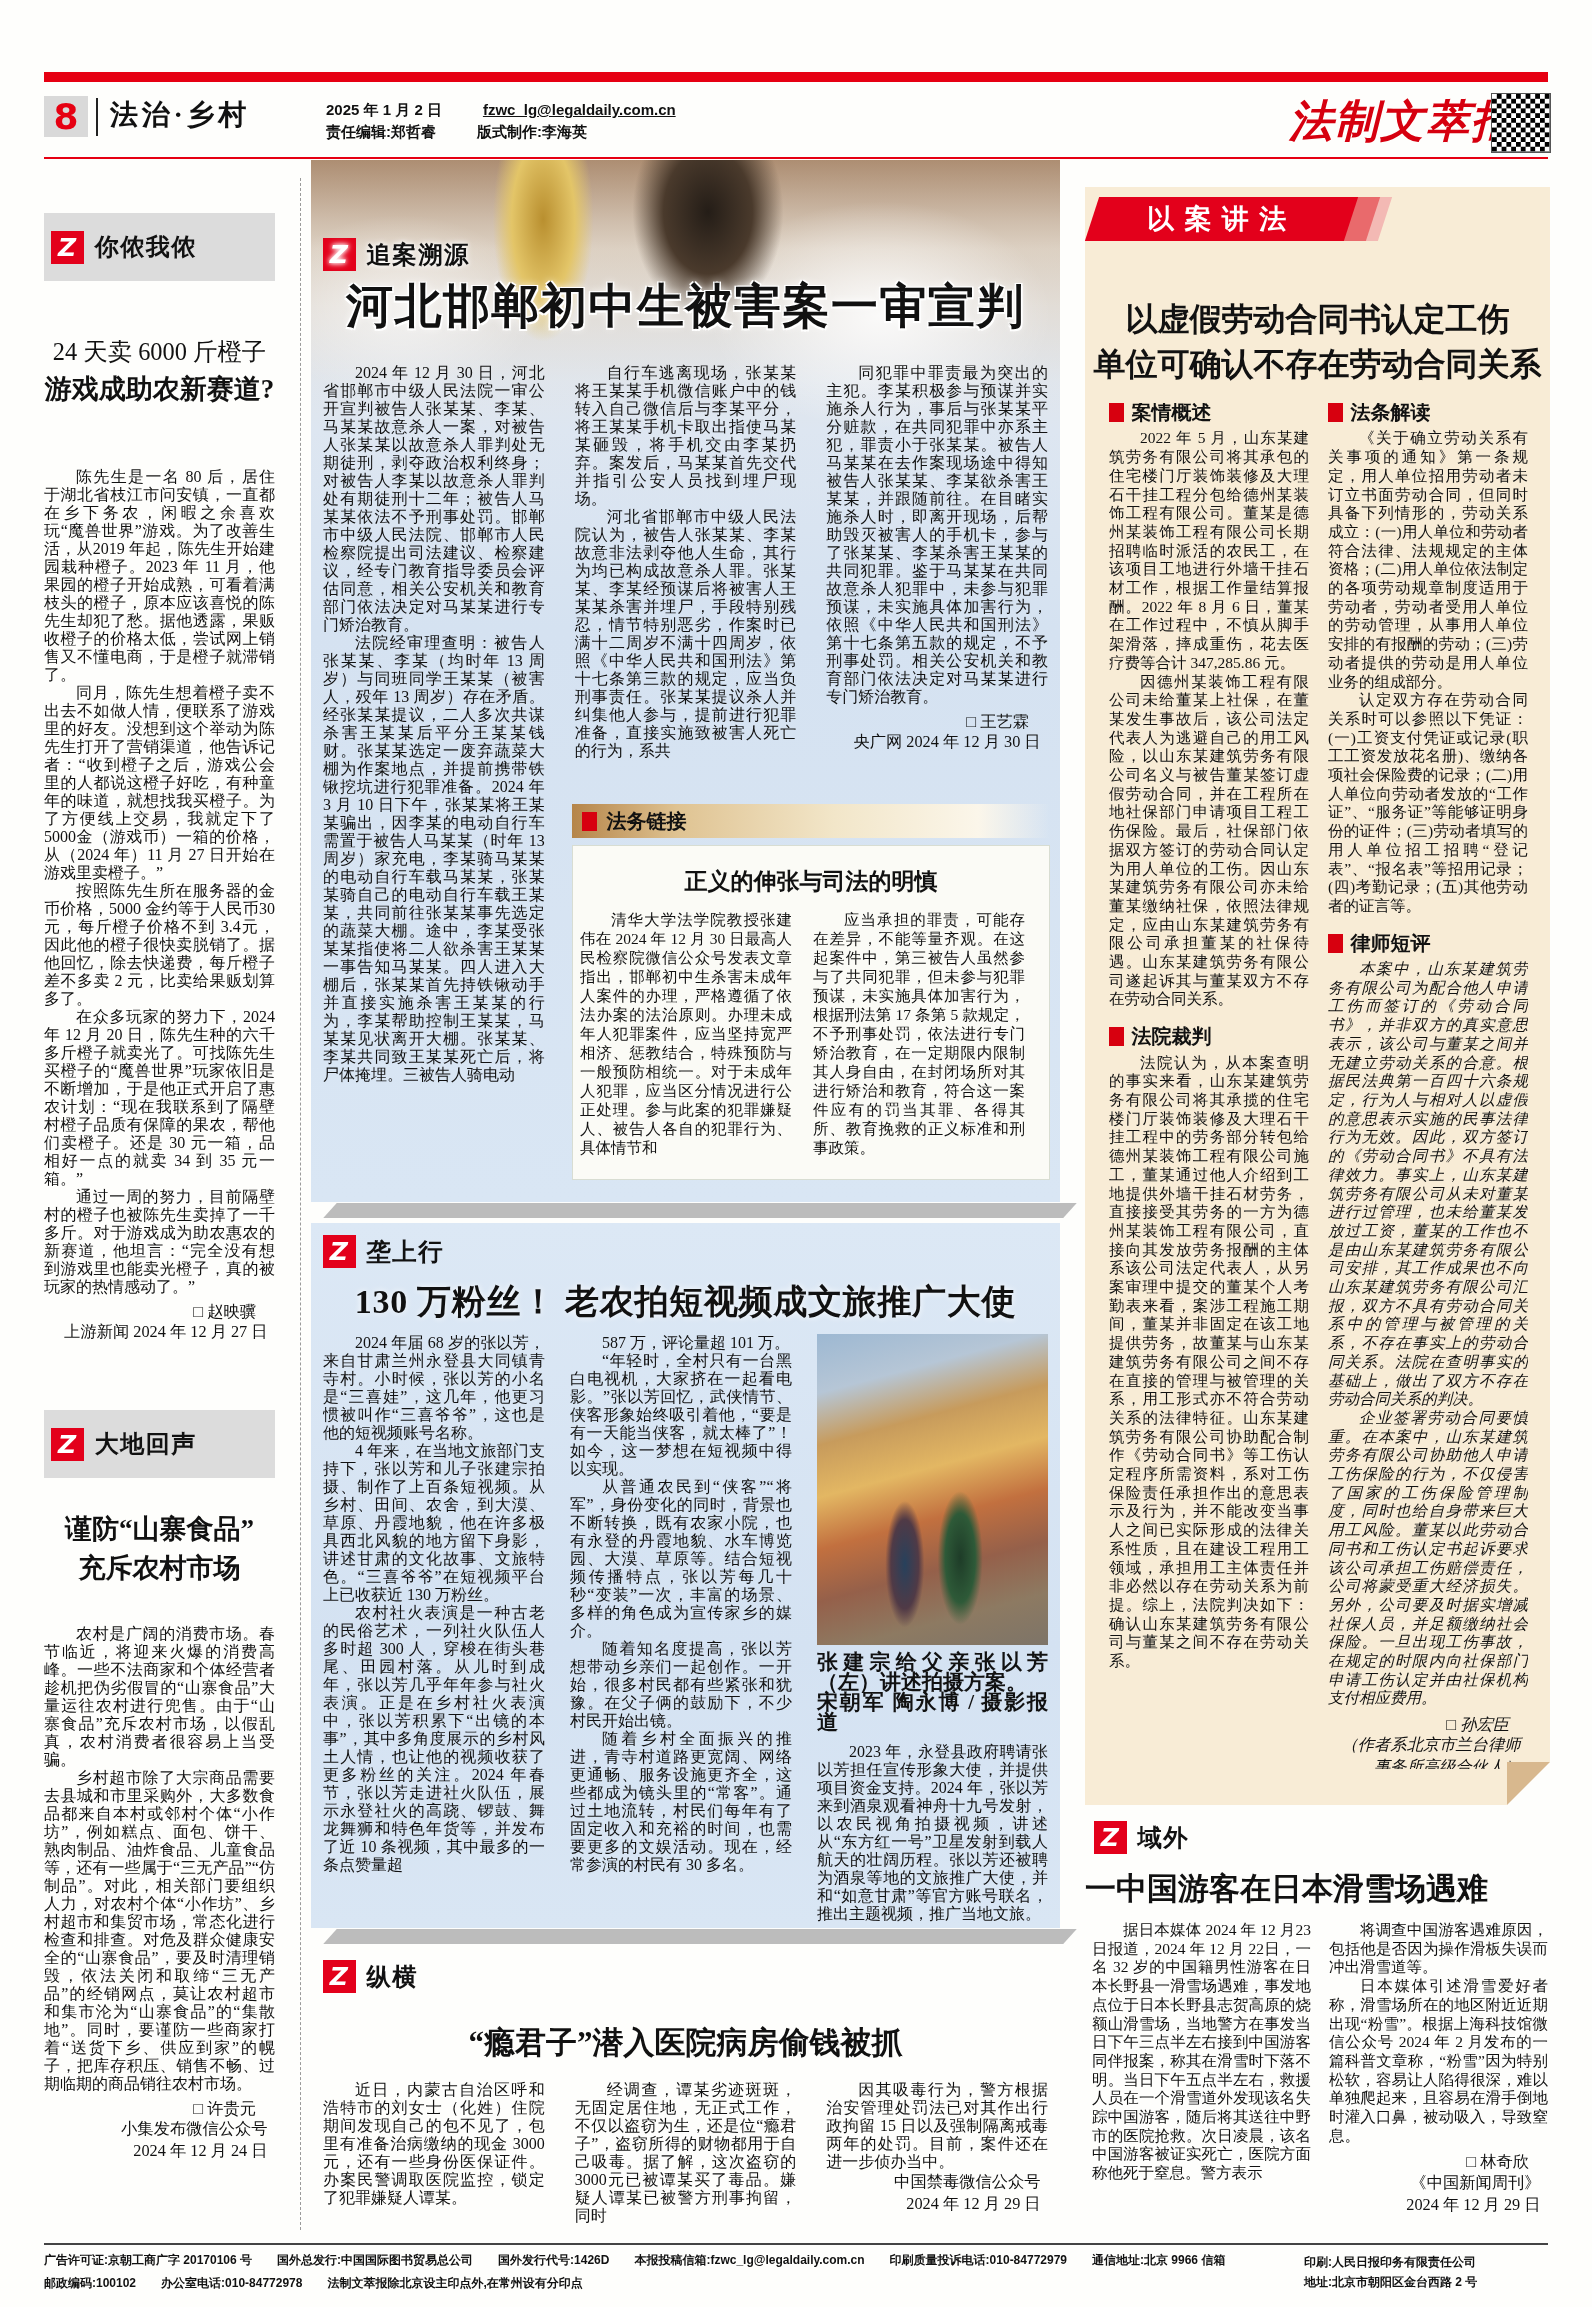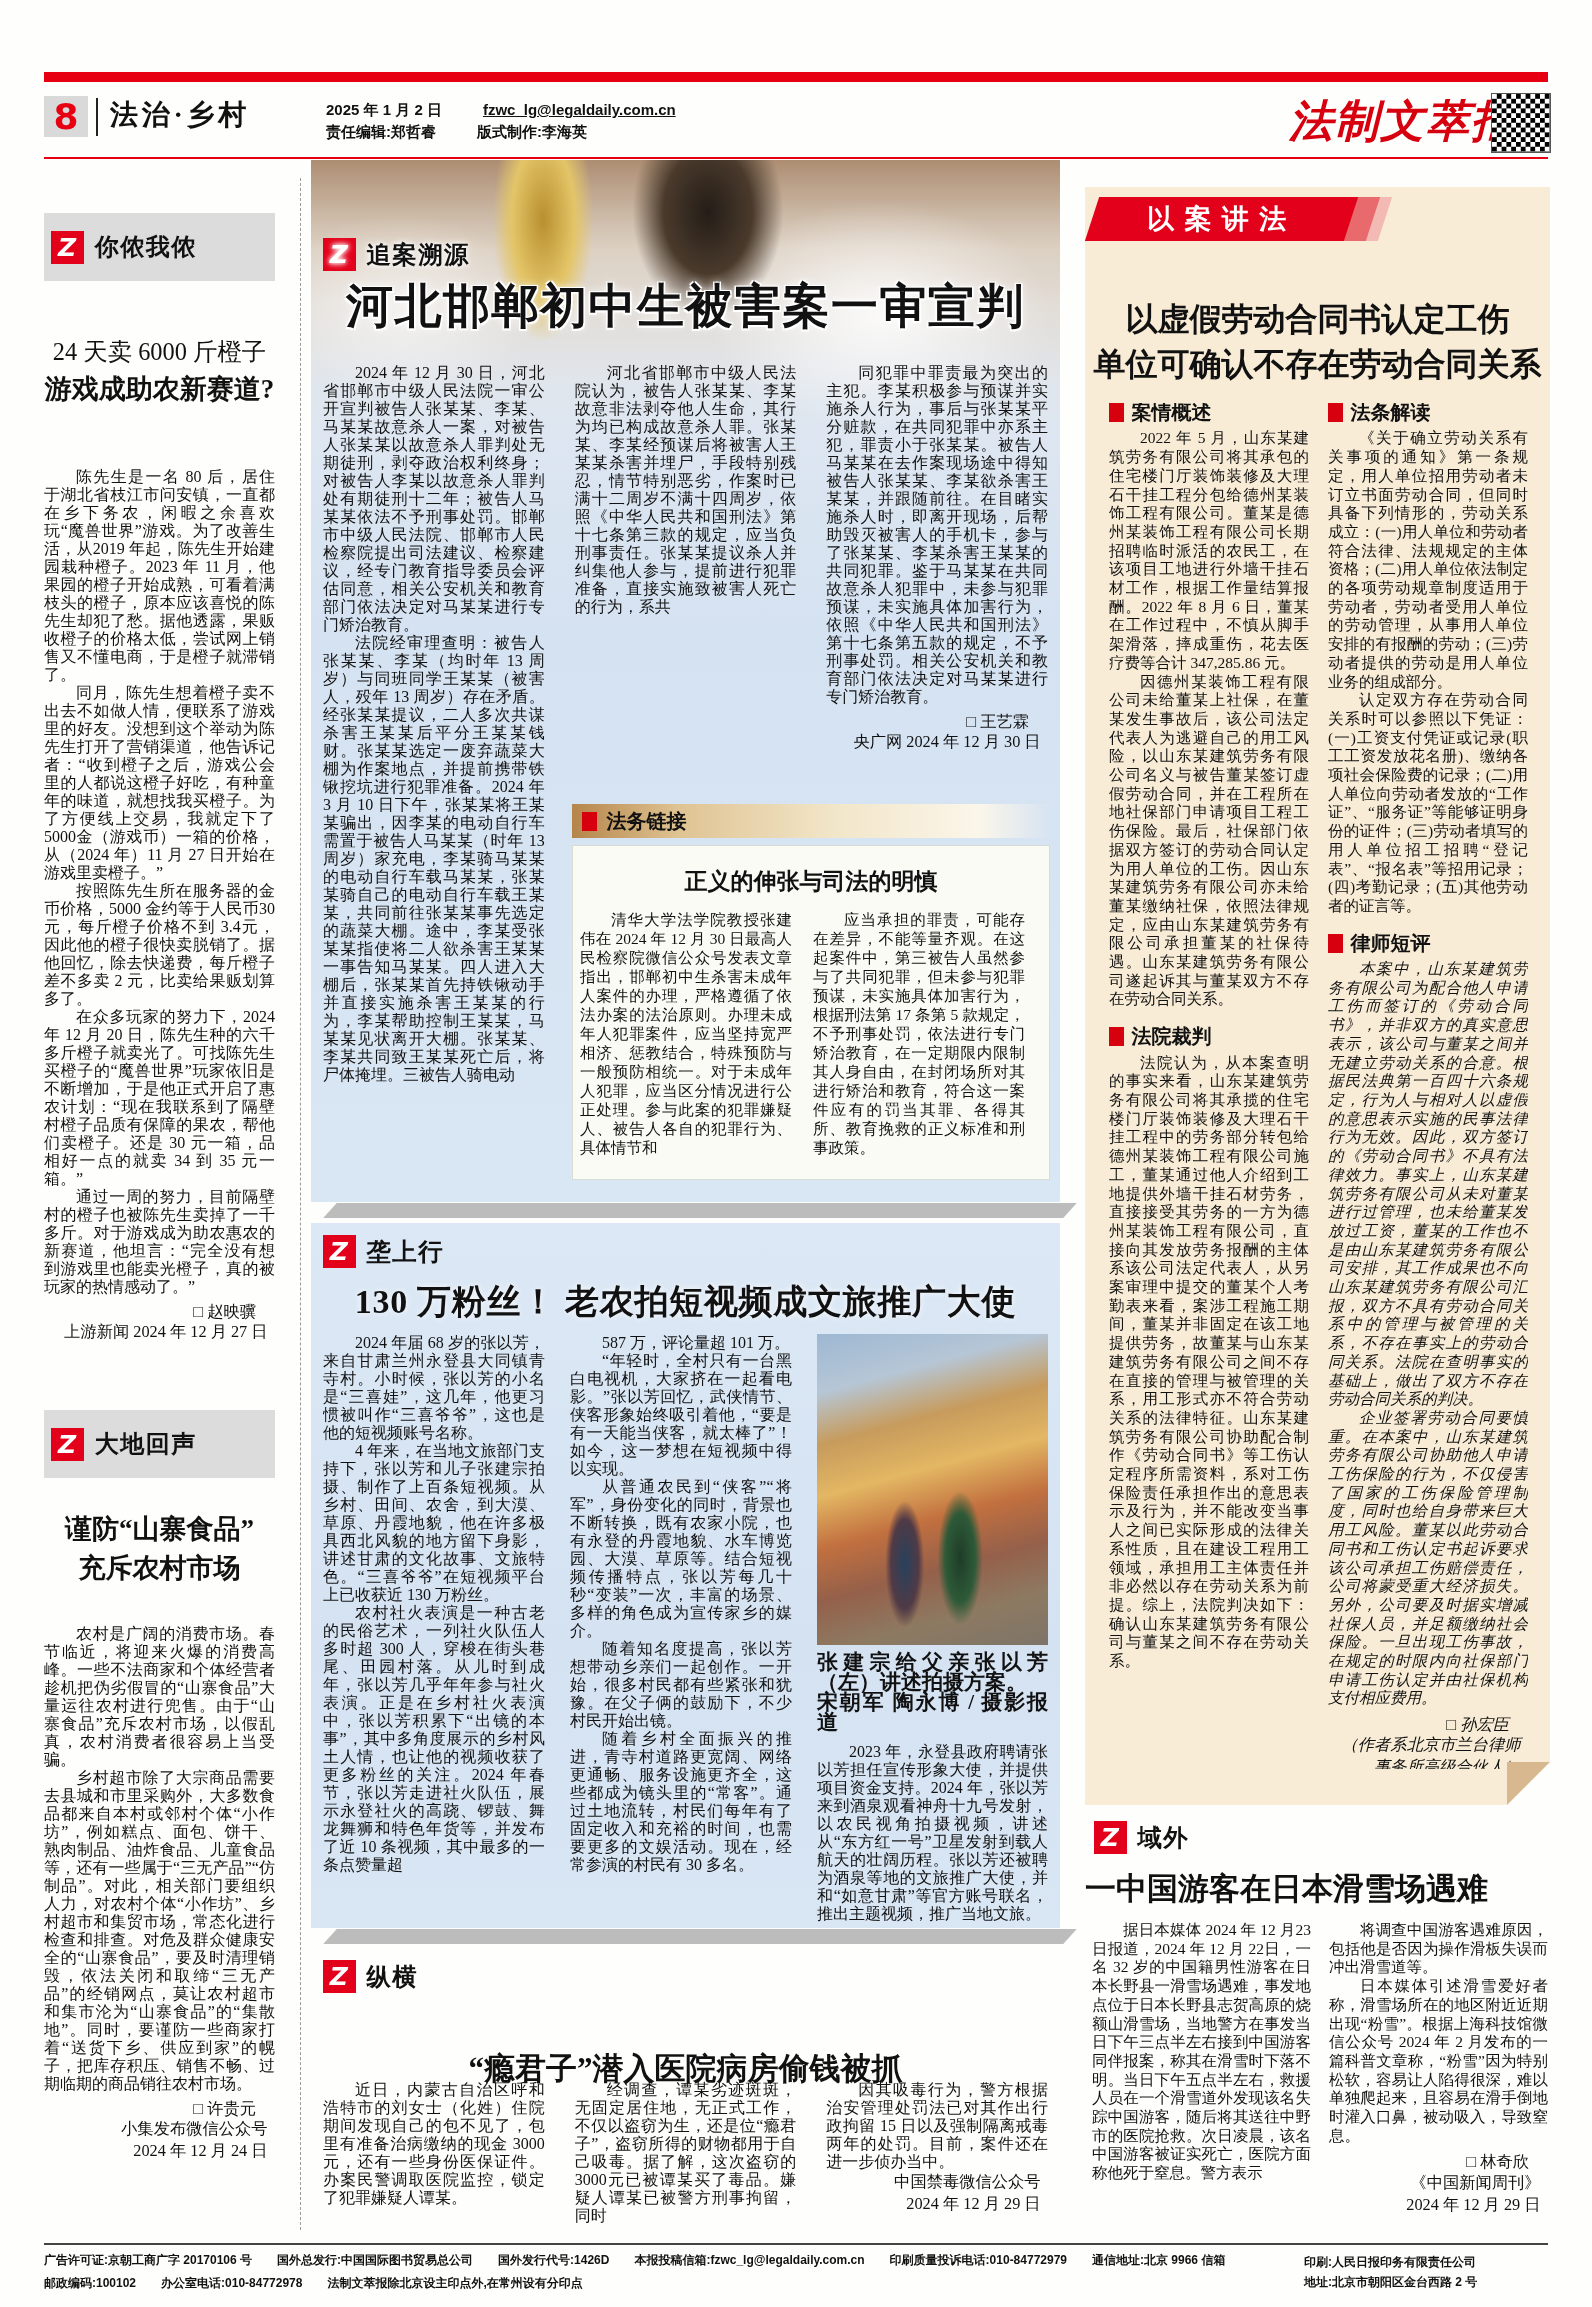--- a/index.html
+++ b/index.html
@@ -66,21 +66,21 @@
   .art2tag{position:absolute;left:12px;top:12px;}
   .headline2{position:absolute;left:0;top:56px;width:100%;text-align:center;font-size:34px;font-weight:900;letter-spacing:0.7px;text-shadow:0 0 6px #fff;}
   .art2cols{position:absolute;left:12px;top:111px;width:725px;display:flex;gap:25px;}
   .photo{width:231px;height:311px;
      background:
       radial-gradient(30px 89px at 62% 72%, #1e3c28 0%, #2e5a38 50%, rgba(46,90,56,0) 75%),
       radial-gradient(25px 81px at 38% 74%, #27415c 0%, #503a46 55%, rgba(80,58,70,0) 78%),
       linear-gradient(165deg, #9db8d2 0%, #b6c6d6 16%, #c79b5c 30%, #e3b763 44%, #c2703f 58%, #95604a 72%, #8d7a62 86%, #7d7468 100%);}
   .caption{font-size:21px;line-height:20px;font-weight:bold;margin-top:7.4px;text-align:justify;}
   .art3tag{left:323px;top:1960px;}
-  .headline3{left:311px;top:2022px;width:749px;text-align:center;font-size:31px;font-weight:900;margin-top:26px;}
+  .headline3{left:311px;top:2022px;width:749px;text-align:center;font-size:31px;font-weight:900;}
   .art3cols{left:323px;top:2081px;width:725px;display:flex;gap:30px;}
   .art3cols .ncol{height:161px;}
 
   
   .casebox{left:1085px;top:187px;width:465px;height:1618px;background:#f8ecd6;}
   .ribbon-wrap{position:absolute;left:7.4px;top:10.4px;width:311px;height:47px;}
   .ribbon-echo{position:absolute;left:27px;top:0;width:266px;height:44px;background:#f3b9b4;transform:skewX(-18deg);}
   .ribbon-echo2{position:absolute;left:15px;top:0;width:266px;height:44px;background:#e96a6c;transform:skewX(-18deg);}
   .ribbon{position:absolute;left:0;top:0;width:259px;height:44px;background:#e3001b;transform:skewX(-18deg);display:flex;align-items:center;justify-content:center;}
   .ribbon span{transform:skewX(18deg);color:#fff;font-size:27px;font-weight:bold;letter-spacing:10.4px;font-family:"Liberation Sans","DejaVu Sans",sans-serif;}
@@ -182,20 +182,21 @@
     <div class="headline1">河北邯郸初中生被害案一审宣判</div>
     <div class="art1cols bodytext">
       <div class="ncol" style="height:825px;">
         <div>
             <p class="para">2024 年 12 月 30 日，河北省邯郸市中级人民法院一审公开宣判被告人张某某、李某、马某某故意杀人一案，对被告人张某某以故意杀人罪判处无期徒刑，剥夺政治权利终身；对被告人李某以故意杀人罪判处有期徒刑十二年；被告人马某某依法不予刑事处罚。邯郸市中级人民法院、邯郸市人民检察院提出司法建议、检察建议，经专门教育指导委员会评估同意，相关公安机关和教育部门依法决定对马某某进行专门矫治教育。</p>
             <p class="para">法院经审理查明：被告人张某某、李某（均时年 13 周岁）与同班同学王某某（被害人，殁年 13 周岁）存在矛盾。经张某某提议，二人多次共谋杀害王某某后平分王某某钱财。张某某选定一废弃蔬菜大棚为作案地点，并提前携带铁锹挖坑进行犯罪准备。2024 年 3 月 10 日下午，张某某将王某某骗出，因李某的电动自行车需置于被告人马某某（时年 13 周岁）家充电，李某骑马某某的电动自行车载马某某，张某某骑自己的电动自行车载王某某，共同前往张某某事先选定的蔬菜大棚。途中，李某受张某某指使将二人欲杀害王某某一事告知马某某。四人进入大棚后，张某某首先持铁锹动手并直接实施杀害王某某的行为，李某帮助控制王某某，马某某见状离开大棚。张某某、李某共同致王某某死亡后，将尸体掩埋。三被告人骑电动</p>
           </div>
       </div>
       <div class="ncol" style="height:414px;">
         <div>
+            <p class="para">自行车逃离现场，张某某将王某某手机微信账户中的钱转入自己微信后与李某平分，将王某某手机卡取出指使马某某砸毁，将手机交由李某扔弃。案发后，马某某首先交代并指引公安人员找到埋尸现场。</p>
             <p class="para">河北省邯郸市中级人民法院认为，被告人张某某、李某故意非法剥夺他人生命，其行为均已构成故意杀人罪。张某某、李某经预谋后将被害人王某某杀害并埋尸，手段特别残忍，情节特别恶劣，作案时已满十二周岁不满十四周岁，依照《中华人民共和国刑法》第十七条第三款的规定，应当负刑事责任。张某某提议杀人并纠集他人参与，提前进行犯罪准备，直接实施致被害人死亡的行为，系共</p>
           </div>
       </div>
       <div class="ncol" style="height:437px;">
         <div>
             <p class="para">同犯罪中罪责最为突出的主犯。李某积极参与预谋并实施杀人行为，事后与张某某平分赃款，在共同犯罪中亦系主犯，罪责小于张某某。被告人马某某在去作案现场途中得知被告人张某某、李某欲杀害王某某，并跟随前往。在目睹实施杀人时，即离开现场，后帮助毁灭被害人的手机卡，参与了张某某、李某杀害王某某的共同犯罪。鉴于马某某在共同故意杀人犯罪中，未参与犯罪预谋，未实施具体加害行为，依照《中华人民共和国刑法》第十七条第五款的规定，不予刑事处罚。相关公安机关和教育部门依法决定对马某某进行专门矫治教育。</p>
           </div>
         <div class="byline">□ 王艺霖</div>
         <div class="srcline">央广网 2024 年 12 月 30 日</div>
       </div>

